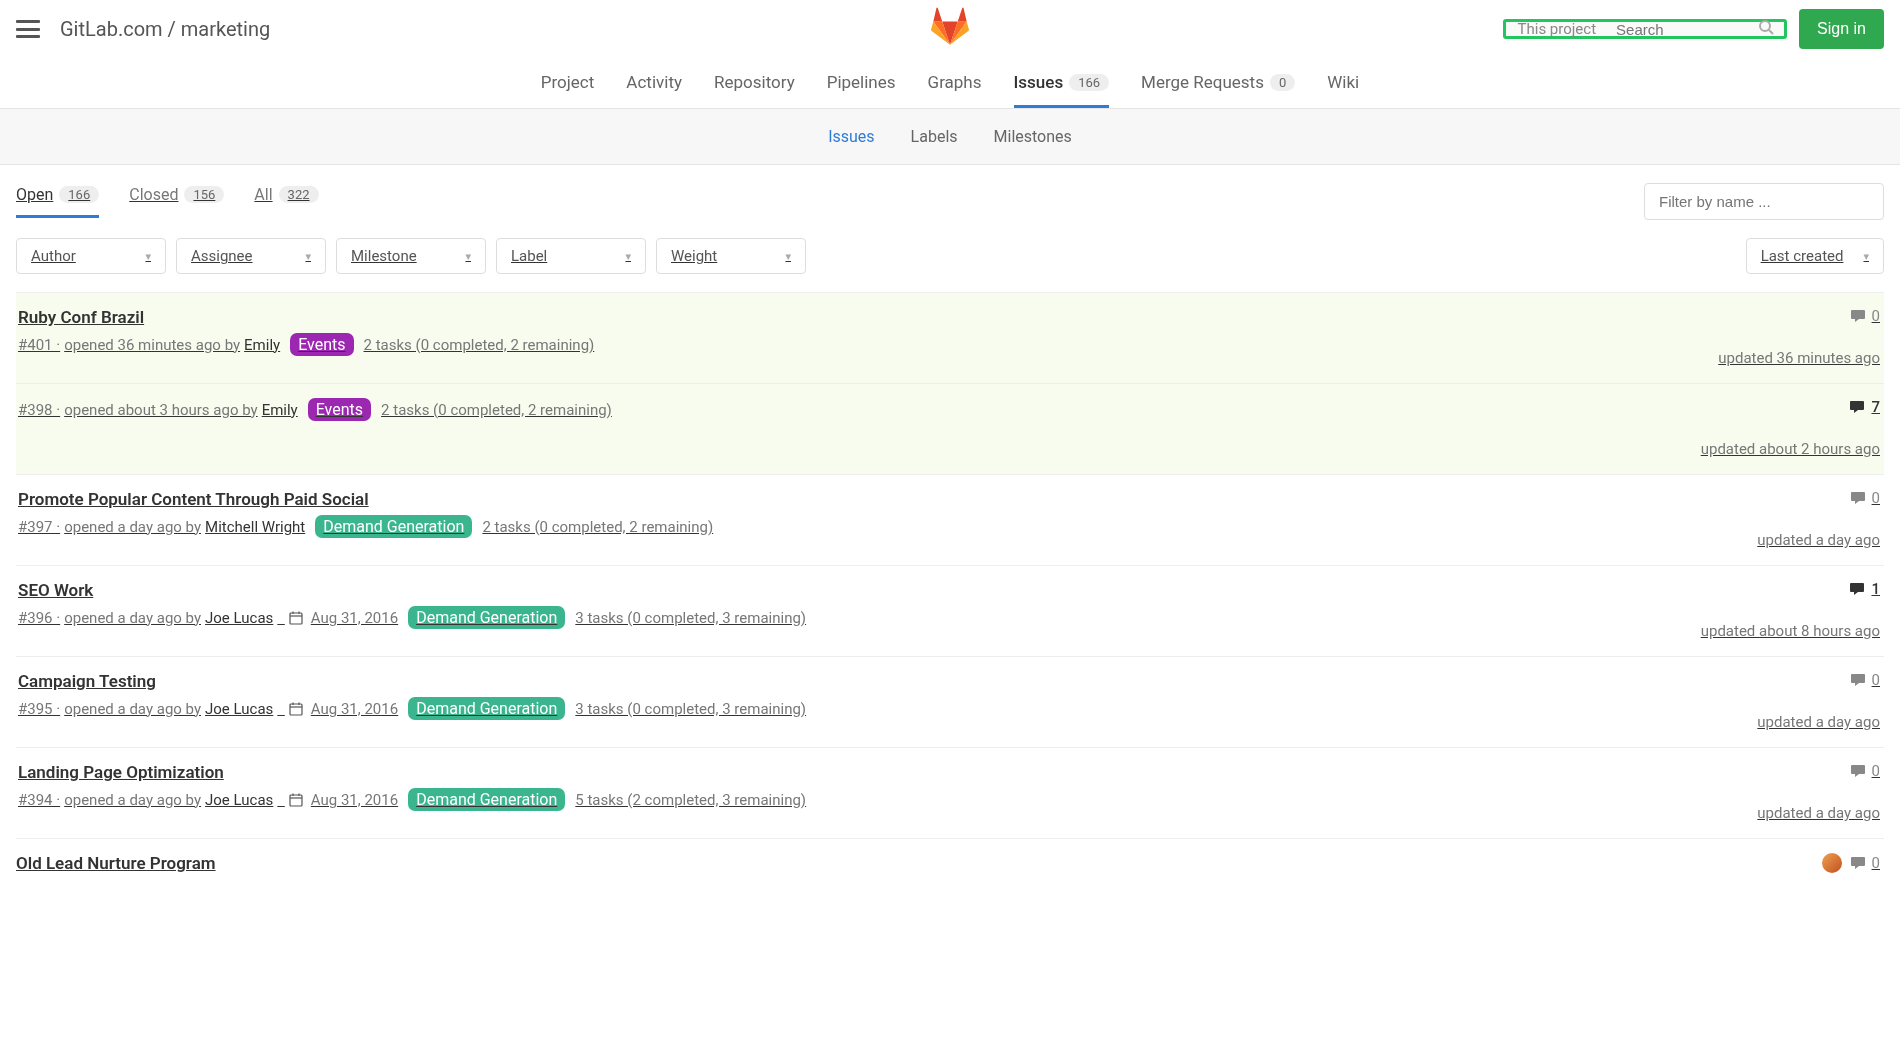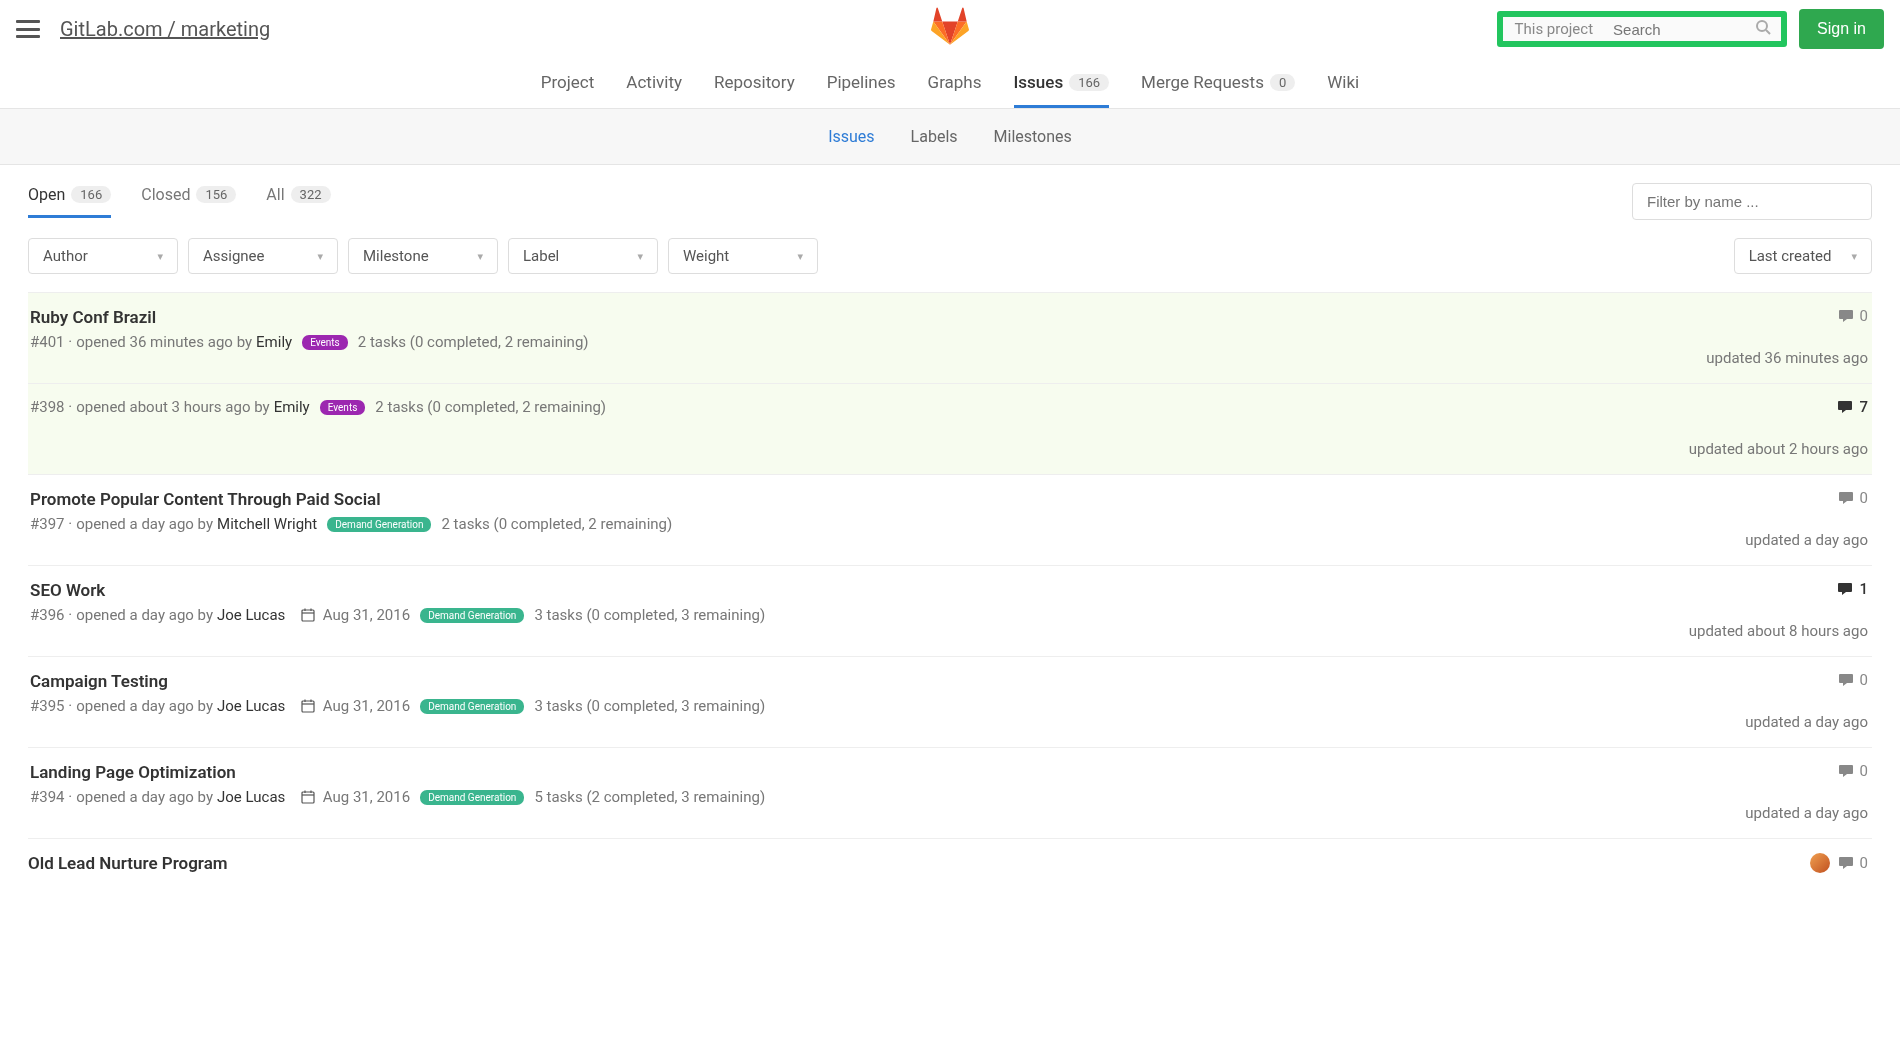--- a/index.html
+++ b/index.html
@@ -1,60 +1,60 @@
 <!DOCTYPE html>
 <html><head>
 <meta charset="utf-8">
 <style>
 * { box-sizing: border-box; margin: 0; padding: 0; }
 body { font-family: -apple-system, BlinkMacSystemFont, "Segoe UI", Roboto, "Helvetica Neue", Arial, sans-serif; font-size: 15px; color: #333; background: #fff; }
 
 .top-header { display: flex; align-items: center; height: 58px; padding: 0 16px; background: #fff; position: relative; }
 .hamburger { width: 24px; height: 18px; display: flex; flex-direction: column; justify-content: space-between; cursor: pointer; margin-right: 20px; }
 .hamburger span { display: block; height: 3px; background: #555; border-radius: 1px; }
-.breadcrumb { font-size: 20px; color: #555; text-decoration: underline; }
+.breadcrumb { font-size: 20px; color: #555; }
 .logo-center { position: absolute; left: 50%; transform: translateX(-50%); }
 .logo-svg { width: 40px; height: 40px; }
 .header-right { margin-left: auto; display: flex; align-items: center; gap: 12px; }
-.search-container { display: flex; align-items: center; background: #fafafa; border: 6px solid #22c55e; border-radius: 3px; height: 36px; }
+.search-container { display: flex; align-items: center; background: #fafafa; border: 3px solid #22c55e; border-radius: 3px; height: 20px; }
 .search-scope { padding: 0 12px; color: #888; font-size: 15px; border-right: 0; }
 .search-input { border: none; background: transparent; padding: 0 8px; height: 100%; width: 140px; outline: none; font-size: 15px; color: #555; }
 .search-icon-btn { padding: 0 10px; color: #aaa; cursor: pointer; }
 .signin-btn { background: #2fa84f; color: #fff; border: none; border-radius: 4px; height: 40px; padding: 0 18px; font-size: 16px; font-weight: 500; cursor: pointer; }
 
 .main-nav { display: flex; justify-content: center; gap: 32px; padding: 14px 0 0; border-bottom: 1px solid #e5e5e5; }
 .main-nav-item { color: #666; font-size: 17px; padding: 0 0 16px; cursor: pointer; display: flex; align-items: center; gap: 6px; }
 .main-nav-item.active { color: #333; font-weight: 500; border-bottom: 3px solid #2e7cd6; padding-bottom: 13px; }
 .badge { background: #eee; color: #666; border-radius: 10px; padding: 1px 9px; font-size: 13px; font-weight: 400; }
 
 .sub-nav { display: flex; justify-content: center; gap: 36px; padding: 18px 0; background: #f7f7f7; border-bottom: 1px solid #e5e5e5; }
 .sub-nav-item { color: #666; font-size: 16px; cursor: pointer; }
 .sub-nav-item.active { color: #2e7cd6; }
 
-.content { padding: 0 28px; }
+.content { padding: 0 16px; text-decoration: underline; }
 .state-tabs-row { display: flex; align-items: center; padding: 18px 0 0; }
 .state-tabs { display: flex; gap: 30px; }
 .state-tab { color: #777; font-size: 16px; padding: 0 0 14px; cursor: pointer; display: flex; align-items: center; gap: 6px; }
 .state-tab.active { color: #333; border-bottom: 3px solid #2e7cd6; padding-bottom: 11px; }
 .filter-input-wrap { margin-left: auto; }
 .filter-input { border: 1px solid #ddd; border-radius: 4px; padding: 9px 14px; font-size: 15px; width: 240px; outline: none; }
 
 .filters-row { display: flex; align-items: center; padding: 18px 0; gap: 10px; border-bottom: 1px solid #eee; }
 .dropdown { border: 1px solid #ddd; border-radius: 4px; padding: 8px 14px; background: #fff; cursor: pointer; display: flex; align-items: center; justify-content: space-between; color: #555; font-size: 15px; min-width: 150px; }
 .dropdown .chev { color: #aaa; font-size: 11px; margin-left: 20px; }
 .sort-dropdown { margin-left: auto; min-width: auto; white-space: nowrap; }
 
 .issues-list { }
 .issue-row { display: flex; padding: 14px 0 16px; border-bottom: 1px solid #eee; }
 .issue-row.highlighted { background: #f7fcef; }
 .issue-left { flex: 1; padding-left: 2px; }
 .issue-title { font-size: 17px; font-weight: 600; color: #333; margin-bottom: 6px; }
 .issue-meta { color: #777; font-size: 15px; display: flex; align-items: center; flex-wrap: wrap; gap: 4px; }
 .issue-meta .author { color: #333; }
-.label-tag { border-radius: 7px; padding: 2px 8px; color: #fff; font-size: 10px; margin: 0 6px; }
+.label-tag { border-radius: 7px; padding: 2px 8px; color: #fff; font-size: 16px; margin: 0 6px; }
 .label-events { background: #9c27b0; }
 .label-demand { background: #3ab58e; }
 .cal-icon { display: inline-block; width: 14px; height: 14px; margin-right: 4px; }
 .issue-right { text-align: right; display: flex; flex-direction: column; align-items: flex-end; justify-content: space-between; padding-right: 4px; min-width: 220px; }
 .comments { color: #888; font-size: 15px; display: flex; align-items: center; gap: 6px; }
 .comments.dark { color: #333; font-weight: 500; }
 .updated { color: #777; font-size: 15px; margin-top: 24px; }
 .avatar-small { width: 20px; height: 20px; border-radius: 50%; background: linear-gradient(135deg,#f0a050,#c05020); margin-right: 8px; display: inline-block; }
 
 .partial-row { display: flex; padding: 14px 0 0; align-items: center; }

